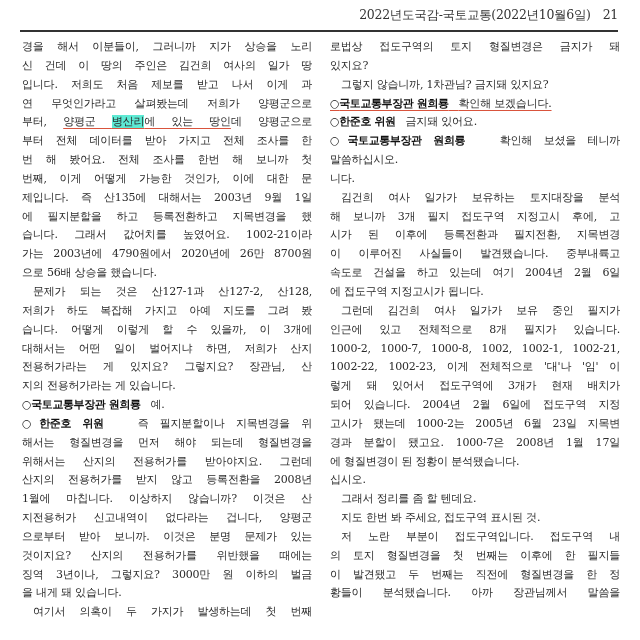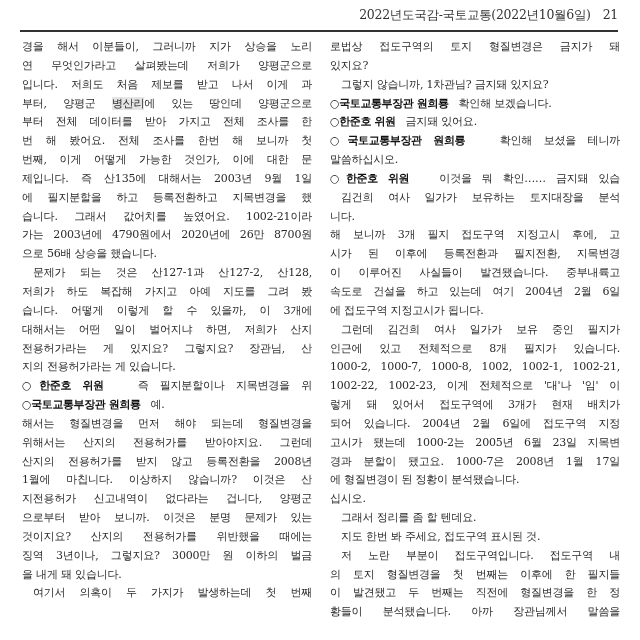--- a/index.html
+++ b/index.html
@@ -18,75 +18,75 @@
     position:absolute; top:38px; width:290px; font-size:11px;
     line-height:18.85px; letter-spacing:-0.2px;
   }
   .col.left { left:22px; }
   .col.right { left:330px; }
   .ln { white-space:nowrap; text-align:justify; text-align-last:justify; height:18.85px; overflow:hidden; }
   .ln.short { text-align-last:left; }
   .ln.indent { padding-left:11px; }
   .speaker { font-family:"DejaVu Sans","Liberation Sans",sans-serif; font-weight:bold; color:#111; letter-spacing:-0.4px; }
   .circle { font-family:"DejaVu Sans",sans-serif; font-weight:normal; }
-  .hl { background:#e5e5e5; }
-  .ul { text-decoration-color:#d9533c; text-underline-offset:3px; text-decoration-thickness:1.3px; }
+  .hl { background:#5eead4; }
+  .ul { text-decoration:underline; text-decoration-color:#d9533c; text-underline-offset:3px; text-decoration-thickness:1.3px; }
 </style>
 </head>
 <body>
 
 <div class="header">
   <span>2022년도국감-국토교통(2022년10월6일)</span><span class="page-num">21</span>
 </div>
 <div class="rule"></div>
 
 <div class="col left">
   <div class="ln">경을 해서 이분들이, 그러니까 지가 상승을 노리</div>
+  <div class="ln">신 건데 이 땅의 주인은 김건희 여사의 일가 땅</div>
+  <div class="ln">입니다. 저희도 처음 제보를 받고 나서 이게 과</div>
   <div class="ln">연 무엇인가라고 살펴봤는데 저희가 양평군으로</div>
-  <div class="ln">입니다. 저희도 처음 제보를 받고 나서 이게 과</div>
   <div class="ln"><span>부터, </span><span class="ul"><span>양평군 </span><span class="hl">병산리</span><span>에 있는 땅인</span></span><span>데 양평군으로</span></div>
   <div class="ln">부터 전체 데이터를 받아 가지고 전체 조사를 한</div>
   <div class="ln">번 해 봤어요. 전체 조사를 한번 해 보니까 첫</div>
   <div class="ln">번째, 이게 어떻게 가능한 것인가, 이에 대한 문</div>
   <div class="ln">제입니다. 즉 산135에 대해서는 2003년 9월 1일</div>
   <div class="ln">에 필지분할을 하고 등록전환하고 지목변경을 했</div>
   <div class="ln">습니다. 그래서 값어치를 높였어요. 1002-21이라</div>
   <div class="ln">가는 2003년에 4790원에서 2020년에 26만 8700원</div>
   <div class="ln short">으로 56배 상승을 했습니다.</div>
   <div class="ln indent">문제가 되는 것은 산127-1과 산127-2, 산128,</div>
   <div class="ln">저희가 하도 복잡해 가지고 아예 지도를 그려 봤</div>
   <div class="ln">습니다. 어떻게 이렇게 할 수 있을까, 이 3개에</div>
   <div class="ln">대해서는 어떤 일이 벌어지냐 하면, 저희가 산지</div>
   <div class="ln">전용허가라는 게 있지요? 그렇지요? 장관님, 산</div>
   <div class="ln short">지의 전용허가라는 게 있습니다.</div>
+  <div class="ln short"><span class="speaker"><span class="circle">○</span><span>국토교통부장관 원희룡</span></span>&nbsp;&nbsp;&nbsp;<span>예.</span></div>
   <div class="ln"><span class="speaker"><span class="circle">○</span><span>한준호 위원</span></span>&nbsp;&nbsp;&nbsp;<span>즉 필지분할이나 지목변경을 위</span></div>
-  <div class="ln short"><span class="speaker"><span class="circle">○</span><span>국토교통부장관 원희룡</span></span>&nbsp;&nbsp;&nbsp;<span>예.</span></div>
   <div class="ln">해서는 형질변경을 먼저 해야 되는데 형질변경을</div>
   <div class="ln">위해서는 산지의 전용허가를 받아야지요. 그런데</div>
   <div class="ln">산지의 전용허가를 받지 않고 등록전환을 2008년</div>
   <div class="ln">1월에 마칩니다. 이상하지 않습니까? 이것은 산</div>
   <div class="ln">지전용허가 신고내역이 없다라는 겁니다, 양평군</div>
   <div class="ln">으로부터 받아 보니까. 이것은 분명 문제가 있는</div>
   <div class="ln">것이지요? 산지의 전용허가를 위반했을 때에는</div>
   <div class="ln">징역 3년이나, 그렇지요? 3000만 원 이하의 벌금</div>
   <div class="ln short">을 내게 돼 있습니다.</div>
   <div class="ln indent">여기서 의혹이 두 가지가 발생하는데 첫 번째</div>
 </div>
 
 <div class="col right">
   <div class="ln">로법상 접도구역의 토지 형질변경은 금지가 돼</div>
   <div class="ln short">있지요?</div>
   <div class="ln short indent">그렇지 않습니까, 1차관님? 금지돼 있지요?</div>
   <div class="ln short"><span class="ul"><span class="speaker"><span class="circle">○</span><span>국토교통부장관 원희룡</span></span>&nbsp;&nbsp;&nbsp;<span>확인해 보겠습니다.</span></span></div>
   <div class="ln short"><span class="speaker"><span class="circle">○</span><span>한준호 위원</span></span>&nbsp;&nbsp;&nbsp;<span>금지돼 있어요.</span></div>
   <div class="ln"><span class="speaker"><span class="circle">○</span><span>국토교통부장관 원희룡</span></span>&nbsp;&nbsp;&nbsp;<span>확인해 보셨을 테니까</span></div>
   <div class="ln short">말씀하십시오.</div>
-  <div class="ln"><span class="speaker"><span class="circle">○</span><span>한준호 위원</span></span>&nbsp;&nbsp;&nbsp;<span>이것을 뭐 확인…… 금지돼 있습</span></div>
+  <div class="ln short">니다.</div>
   <div class="ln indent">김건희 여사 일가가 보유하는 토지대장을 분석</div>
-  <div class="ln short">니다.</div>
   <div class="ln">해 보니까 3개 필지 접도구역 지정고시 후에, 고</div>
   <div class="ln">시가 된 이후에 등록전환과 필지전환, 지목변경</div>
   <div class="ln">이 이루어진 사실들이 발견됐습니다. 중부내륙고</div>
   <div class="ln">속도로 건설을 하고 있는데 여기 2004년 2월 6일</div>
   <div class="ln short">에 접도구역 지정고시가 됩니다.</div>
   <div class="ln indent">그런데 김건희 여사 일가가 보유 중인 필지가</div>
   <div class="ln">인근에 있고 전체적으로 8개 필지가 있습니다.</div>
   <div class="ln">1000-2, 1000-7, 1000-8, 1002, 1002-1, 1002-21,</div>
   <div class="ln">1002-22, 1002-23, 이게 전체적으로 '대'나 '임' 이</div>
   <div class="ln">렇게 돼 있어서 접도구역에 3개가 현재 배치가</div>

